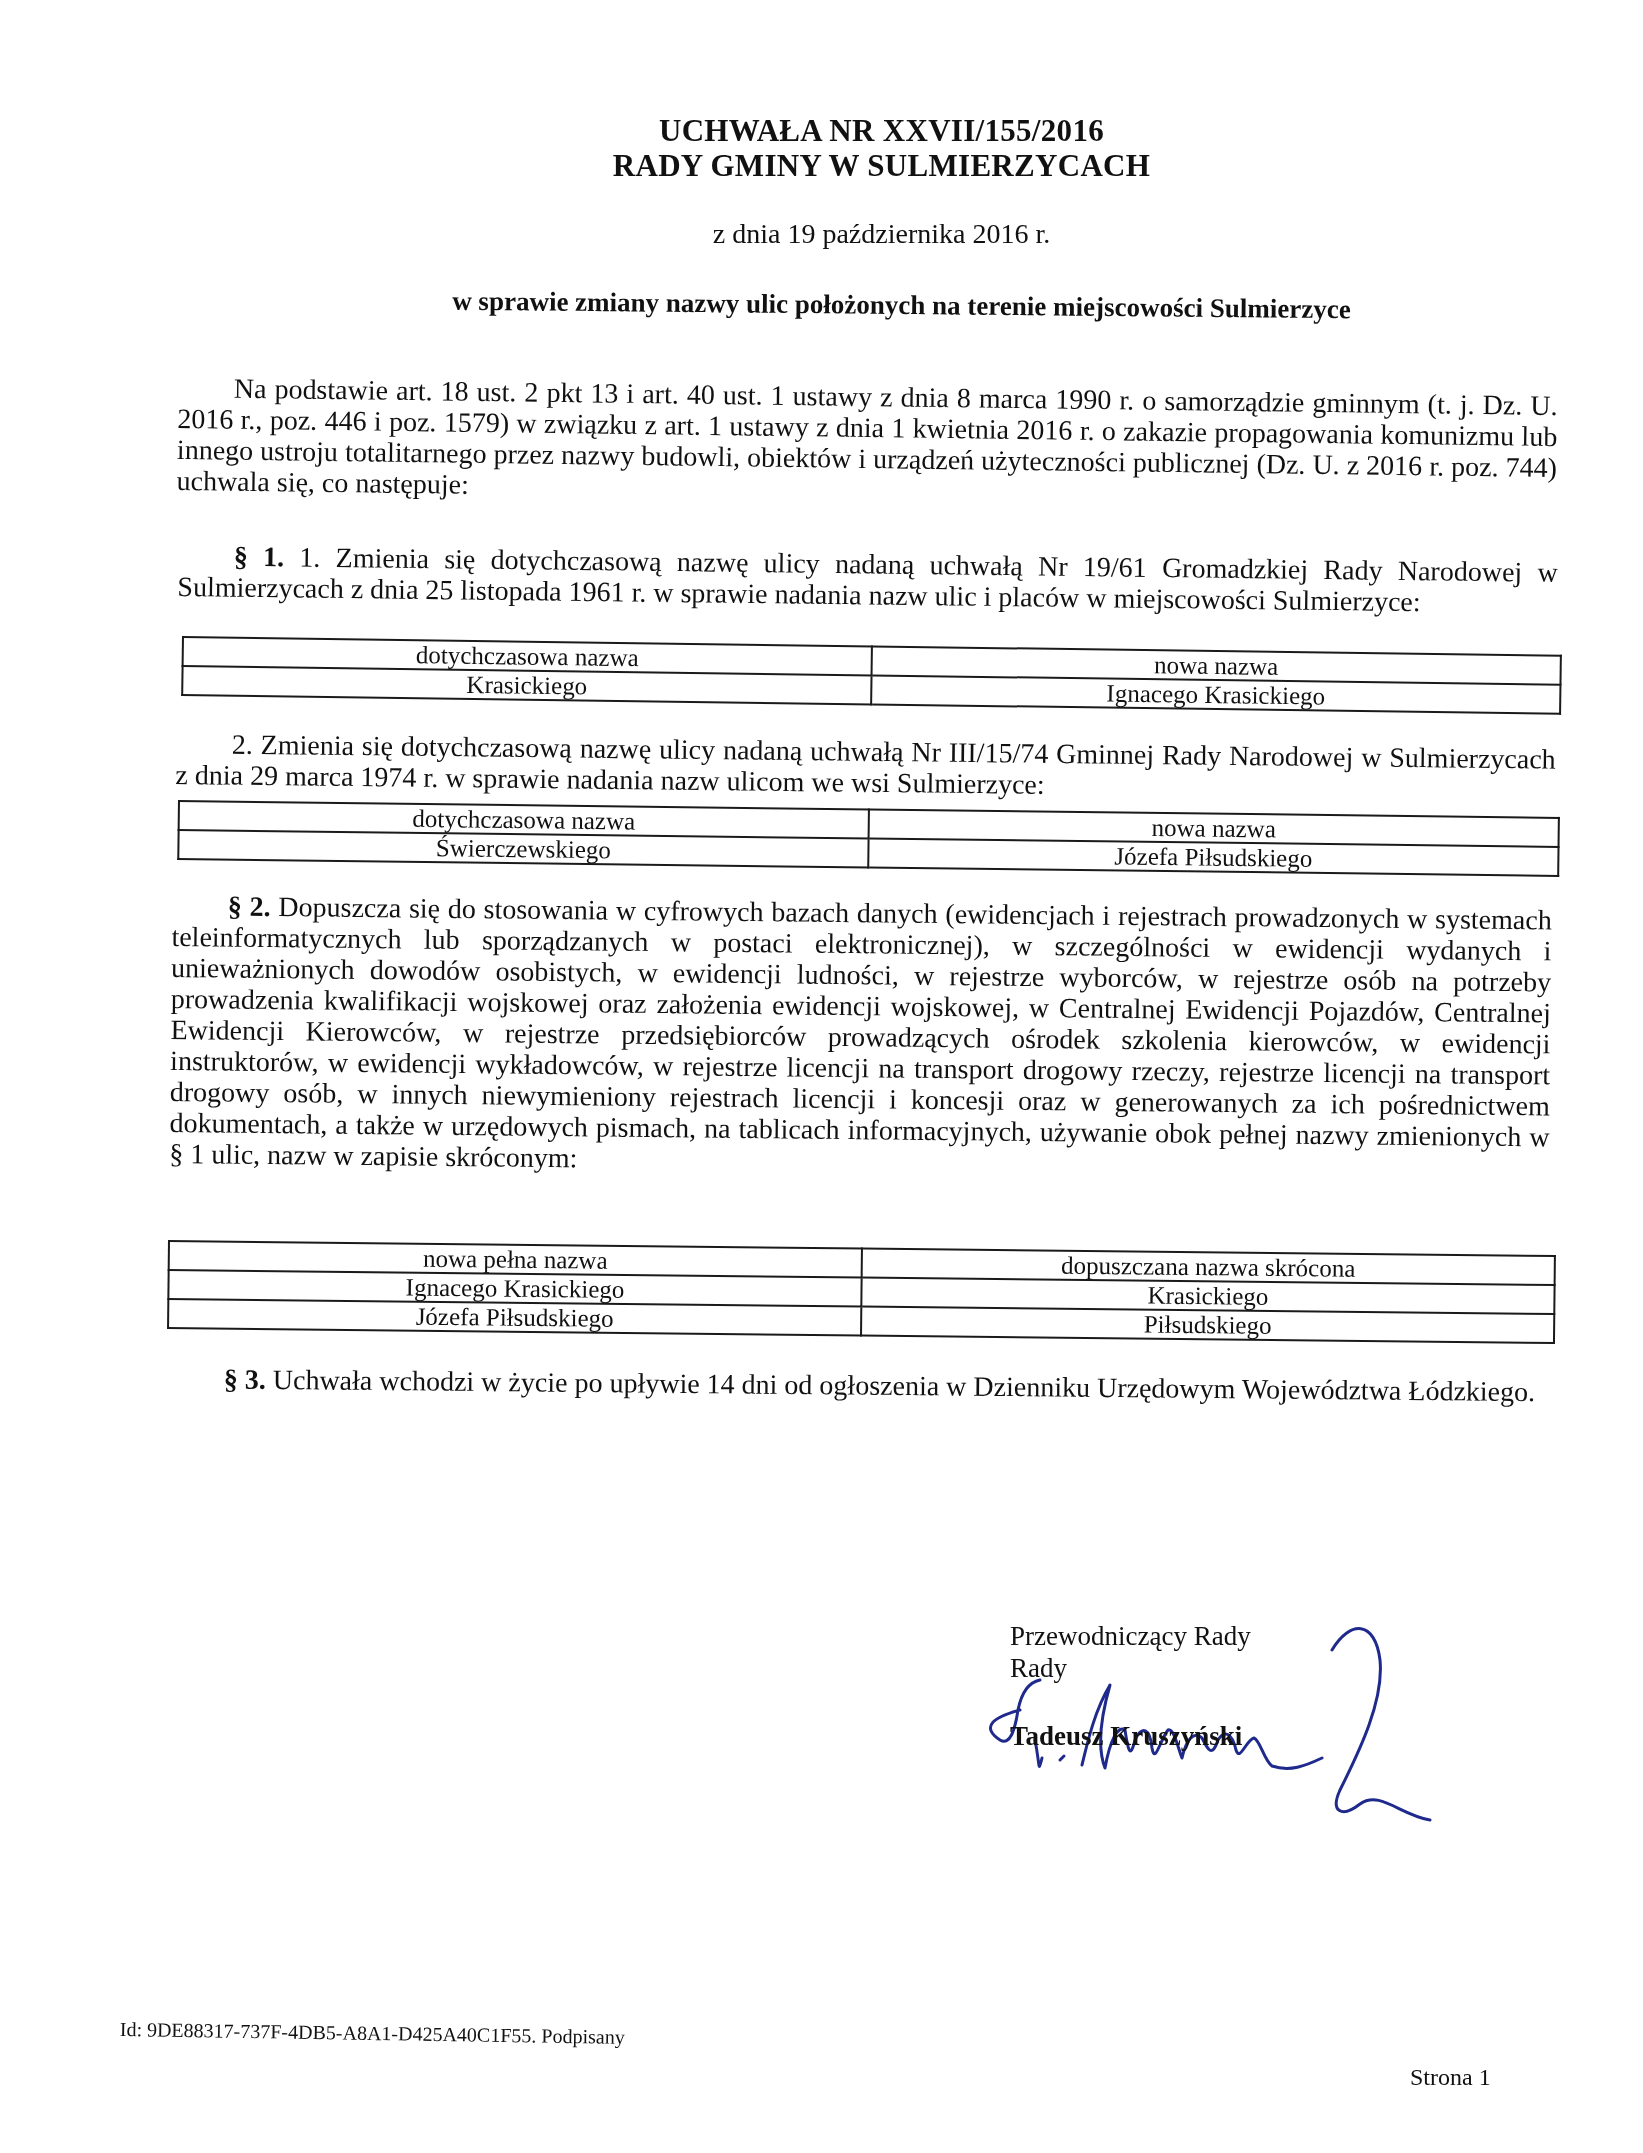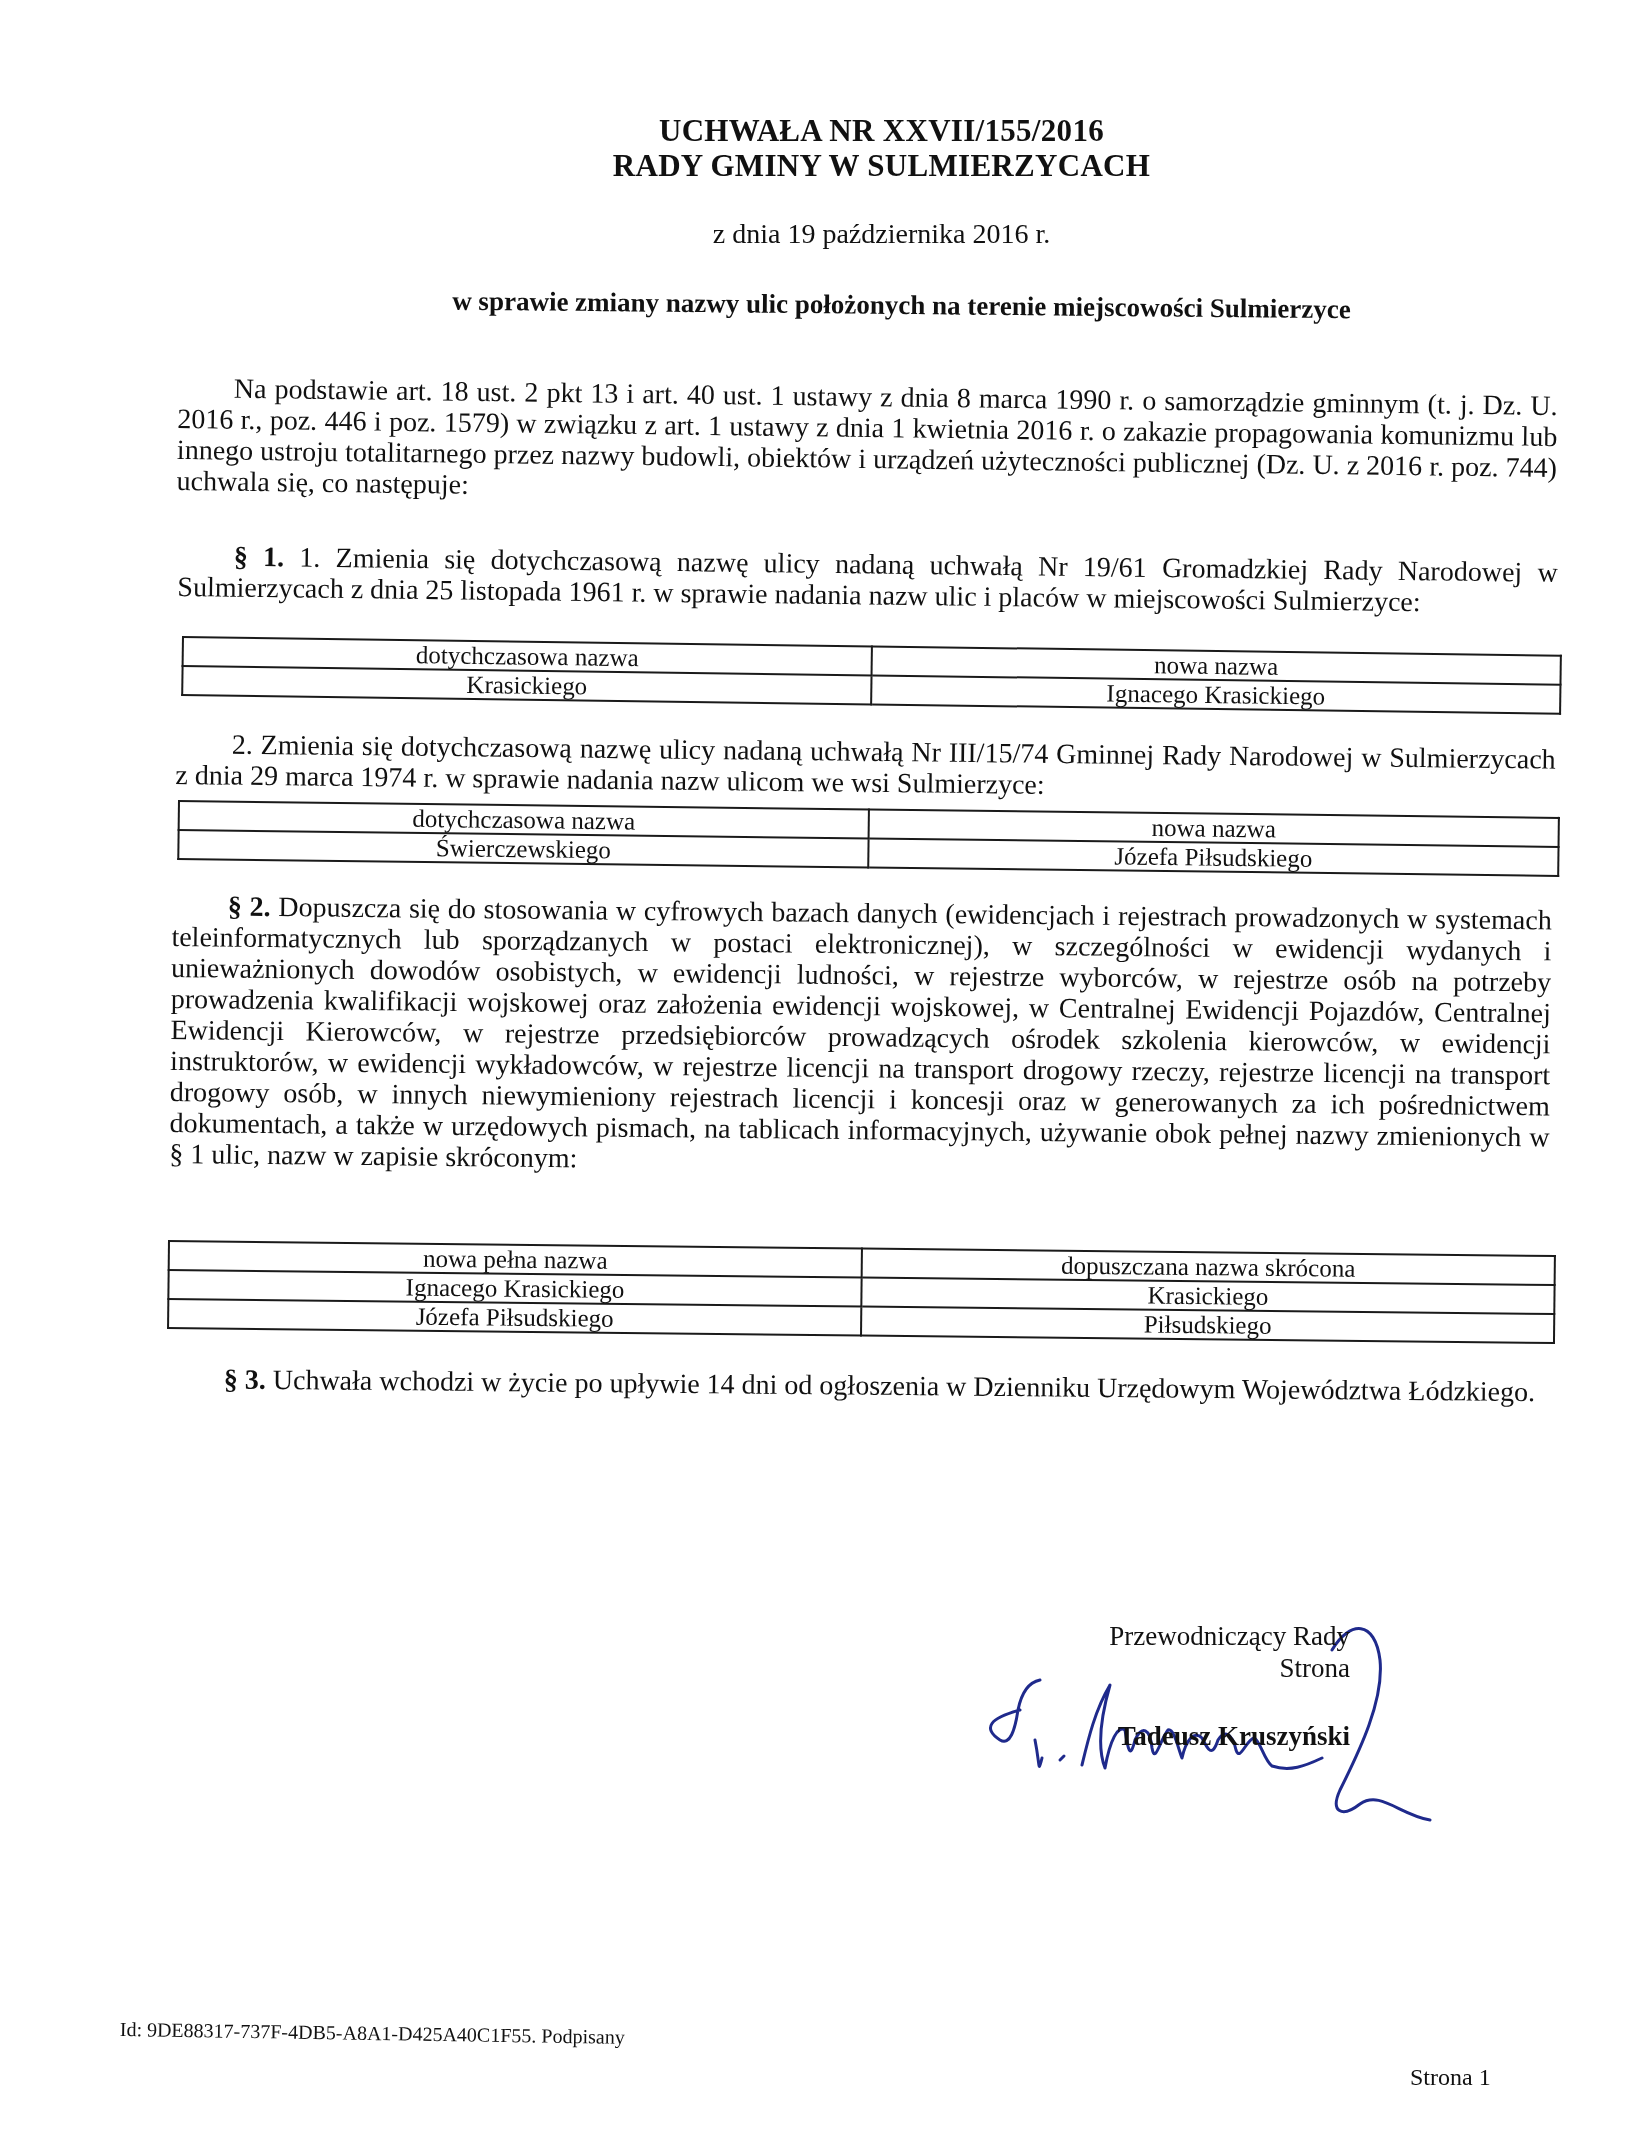--- a/index.html
+++ b/index.html
@@ -86,21 +86,21 @@
     .tbl-2 { left: 178px; top: 800px; width: 1382px; transform: rotate(0.7deg); }
     .tbl-3 { left: 168px; top: 1240px; width: 1388px; transform: rotate(0.62deg); }
     .tbl .col-left { width: 50%; }
     .tbl .col-right { width: 50%; vertical-align: bottom; }
 
     .signature-block {
       position: absolute;
       left: 1010px;
       top: 1620px;
       width: 340px;
-      text-align: right;
+      text-align: left;
     }
     .sig-title {
       font-size: 27px;
       line-height: 32px;
     }
     .sig-name {
       font-size: 27px;
       font-weight: bold;
       margin-top: 37px;
     }
@@ -205,20 +205,20 @@
       <path d="M60,120 C30,128 22,138 40,150 C50,156 55,140 58,120 C62,100 70,92 80,90"></path>
       <path d="M75,150 C80,175 78,185 82,168"></path>
       <path d="M100,170 l4,-4"></path>
       <path d="M122,175 C128,150 135,120 150,95 C140,130 138,160 145,178 C150,150 158,135 165,140 C168,160 170,170 175,150 C182,135 190,138 192,158 C195,175 200,150 208,140 C214,138 218,158 222,168 C226,150 234,140 242,148 C248,160 252,168 258,150 C264,140 272,142 276,160 C280,172 286,150 294,148 C300,150 304,170 312,176 C330,182 345,176 362,168"></path>
       <path d="M372,60 C390,30 415,30 420,70 C424,110 400,160 380,200 C370,222 382,228 400,214 C420,200 440,225 470,230"></path>
     </g>
   </svg>
 
   <div class="signature-block">
     <div class="sig-title">Przewodniczący Rady</div>
-    <div class="sig-title">Strona</div>
+    <div class="sig-title">Rady</div>
     <div class="sig-name">Tadeusz Kruszyński</div>
   </div>
 
   <div class="footer-id">Id: 9DE88317-737F-4DB5-A8A1-D425A40C1F55. Podpisany</div>
   <div class="footer-page">Strona 1</div>
 
 </div>
 
 </body></html>

